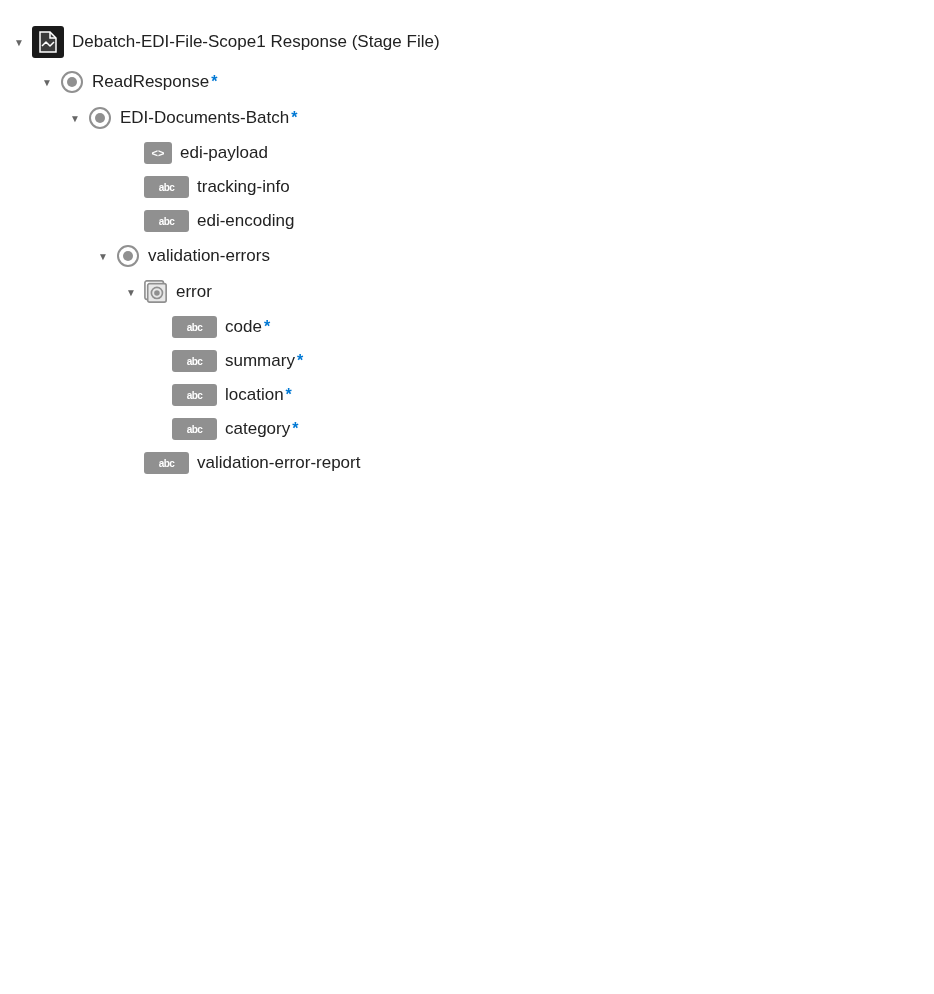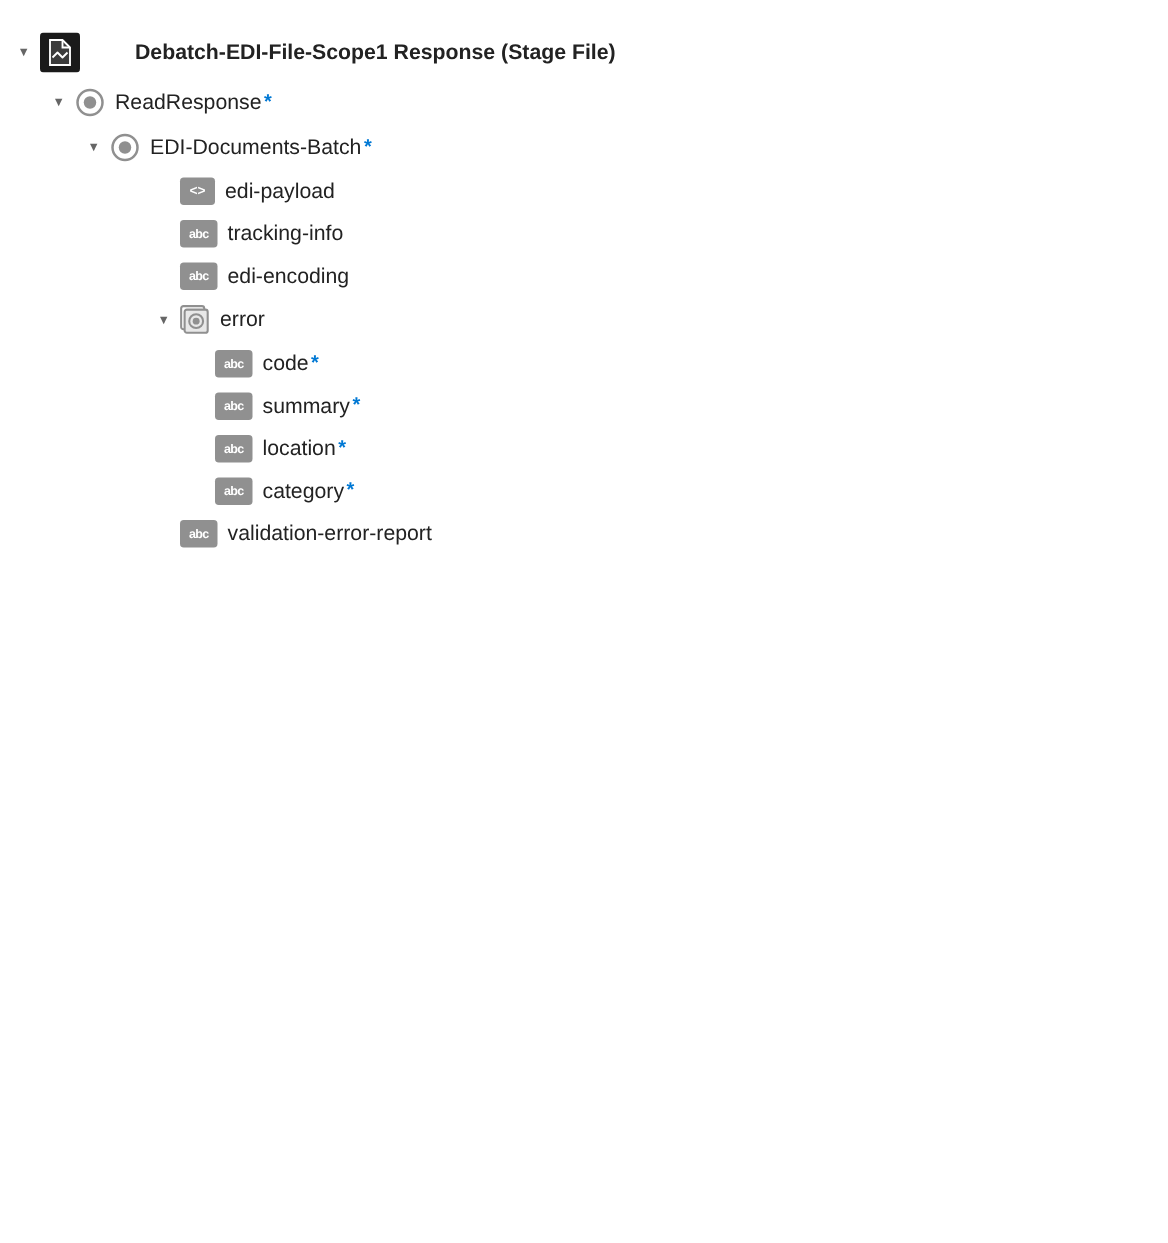--- a/index.html
+++ b/index.html
@@ -100,21 +100,21 @@
       display: inline-flex;
       align-items: center;
       justify-content: center;
       color: #444;
       font-size: 11px;
       font-weight: bold;
     }
 
     
     .icon-abc {
-      width: 30px;
+      width: 45px;
       height: 22px;
       background: #909090;
       border-radius: 3px;
       display: inline-flex;
       align-items: center;
       justify-content: center;
       color: #ffffff;
       font-size: 10px;
       font-weight: 600;
       letter-spacing: -0.5px;
@@ -123,22 +123,21 @@
     .required {
       color: #0078d4;
       font-weight: bold;
       margin-left: 2px;
       font-size: 16px;
     }
 
     
     .root-label {
       font-size: 22px;
-      font-weight: 700;
-      margin-left: 36px;
+      font-weight: 400;
     }
   </style>
 </head>
 <body>
 
 <div class="tree" id="tree-root">
     <div class="tree-node">
       <div class="tree-row">
         <span class="toggle expanded"></span>
         <span class="icon icon-file">
@@ -204,20 +203,30 @@
                         <span class="toggle leaf"></span>
                         <span class="icon">
                           <span class="icon-abc">abc</span>
                         </span>
                         <span class="label">edi-encoding</span>
                       </div>
                     </div>
                   </div>
                 </div>
                 <div class="tree-node">
+                  <div class="tree-row">
+                    <span class="toggle expanded"></span>
+                    <span class="icon icon-circle">
+                      <svg width="24" height="24" viewBox="0 0 24 24" xmlns="http://www.w3.org/2000/svg">
+    <circle cx="12" cy="12" r="10" fill="none" stroke="#909090" stroke-width="2"></circle>
+    <circle cx="12" cy="12" r="5" fill="#909090"></circle>
+  </svg>
+                    </span>
+                    <span class="label">validation-errors</span>
+                  </div>
                   <div class="tree-children">
                     <div class="tree-node">
                       <div class="tree-row">
                         <span class="toggle expanded"></span>
                         <span class="icon icon-stack">
                           <svg width="24" height="24" viewBox="0 0 26 26" xmlns="http://www.w3.org/2000/svg">
     <rect x="1" y="1" width="20" height="20" rx="2" fill="none" stroke="#909090" stroke-width="1.8"></rect>
     <rect x="4" y="4" width="20" height="20" rx="2" fill="#e8e8e8" stroke="#909090" stroke-width="1.8"></rect>
     <circle cx="14" cy="14" r="6" fill="none" stroke="#909090" stroke-width="1.8"></circle>
     <circle cx="14" cy="14" r="3" fill="#909090"></circle>

